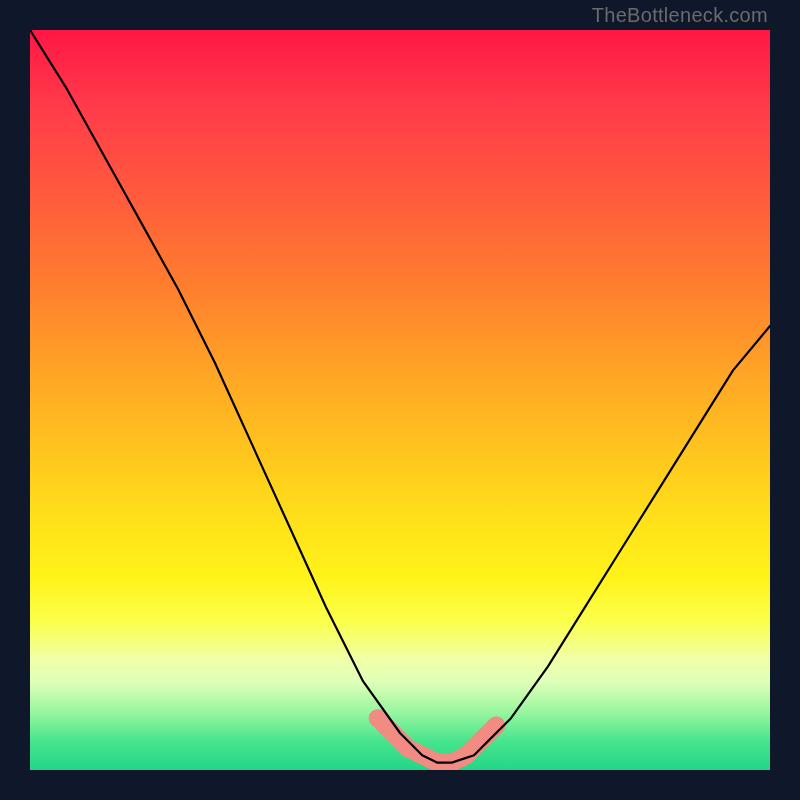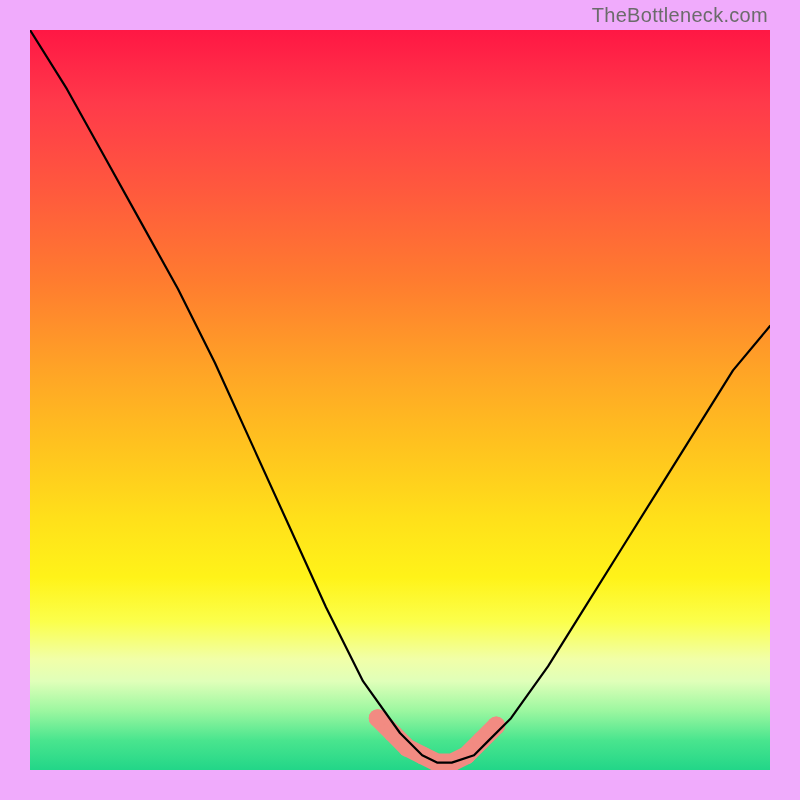--- a/index.html
+++ b/index.html
@@ -8,21 +8,21 @@
     width: 800px;
     height: 800px;
     background: #000;
     overflow: hidden;
     font-family: Arial, Helvetica, sans-serif;
   }
   .frame {
     position: relative;
     width: 800px;
     height: 800px;
-    background: #f0abfc;
+    background: #0f172a;
   }
   .plot-area {
     position: absolute;
     left: 30px;
     top: 30px;
     width: 740px;
     height: 740px;
     overflow: hidden;
     background: #000;
   }

